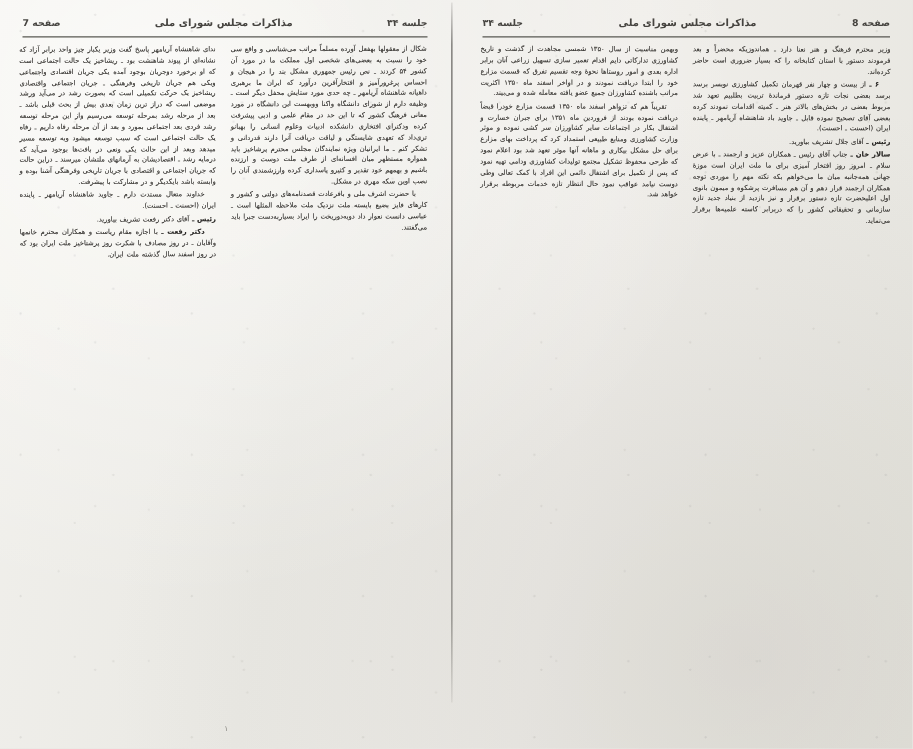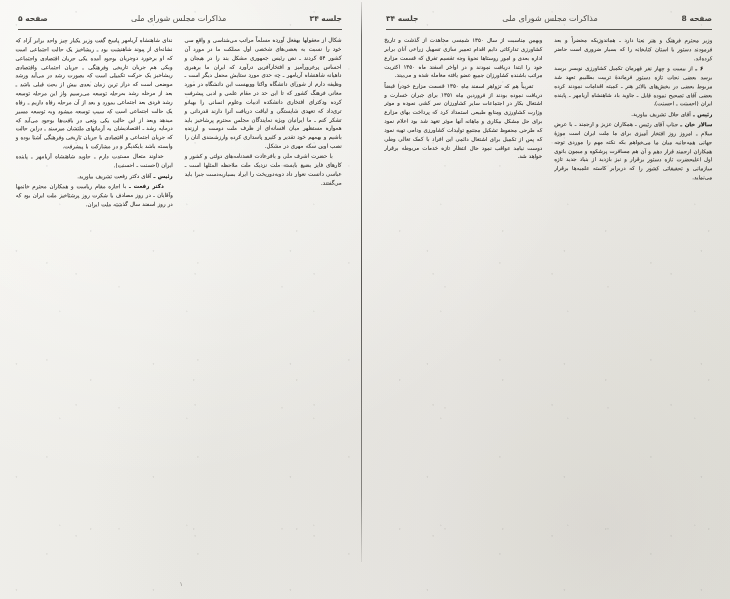--- a/index.html
+++ b/index.html
@@ -42,21 +42,21 @@
   }
 
   .hdr{position:absolute;top:14px;height:14px;}
   #page-right .hdr{right:18px;left:22px;}
   #page-left  .hdr{right:20px;left:18px;}
   .hdr-row{
     display:flex;align-items:baseline;justify-content:space-between;
     font-size:7.5px;font-weight:bold;color:#3a3834;letter-spacing:.2px;
     opacity:.92;
   }
-  .hdr-title{font-size:8px;font-weight:normal;}
+  .hdr-title{font-size:8px;font-weight:bold;}
   .hdr-rule{
     position:absolute;left:0;right:0;top:15px;height:0;
     border-top:1.4px solid #46443f;opacity:.88;
   }
 
   .cols{position:absolute;top:36px;bottom:30px;display:flex;gap:12px;}
   #page-right .cols{right:18px;left:20px;}
   #page-left  .cols{right:20px;left:16px;}
   .col{flex:1 1 0;min-width:0;}
 
@@ -133,21 +133,21 @@
     </div>
 
     <div class="folio"></div>
   </div>
 
   <div class="page" id="page-left">
     <div class="hdr">
       <div class="hdr-row">
         <span>جلسه ۳۴</span>
         <span class="hdr-title">مذاکرات مجلس شورای ملی</span>
-        <span>صفحه ۵</span>
+        <span>صفحه 7</span>
       </div>
       <div class="hdr-rule"></div>
     </div>
 
     <div class="cols">
 
       <div class="col">
         <p class="para first">
           <span>شکال از معقولها بهفعل آورده مسلماً مراتب می‌شناسی و واقع سی خود را نسبت به بعضی‌های شخصی اول مملکت ما در مورد آن کشور ۵۴ کردند ـ نص رئیس جمهوری مشکل بند را در هیجان و احساس پرغرورآمیز و افتخارآفرین درآورد که ایران ما برهبری داهیانه شاهنشاه آریامهر ـ چه حدی مورد ستایش محفل دیگر است ـ وظیفه دارم از شورای دانشگاه واکنا ووبهست این دانشگاه در مورد معانی فرهنگ کشور که تا این حد در مقام علمی و ادبی پیشرفت کرده ودکترای افتخاری دانشکده ادبیات وعلوم انسانی را بهبانو تری‌داد که تعهدی شایستگی و لیاقت دریافت آنرا دارند قدردانی و تشکر کنم ـ ما ایرانیان ویژه نمایندگان مجلس محترم پرشاخیز باید همواره مستظهر میان افسانه‌ای از طرف ملت دوست و ارزنده باشیم و بهمهم خود تقدیر و کثیرو پاسداری کرده وارزشمندی آنان را نصب اوین سکه مهری در مشکل.</span>
         </p>

